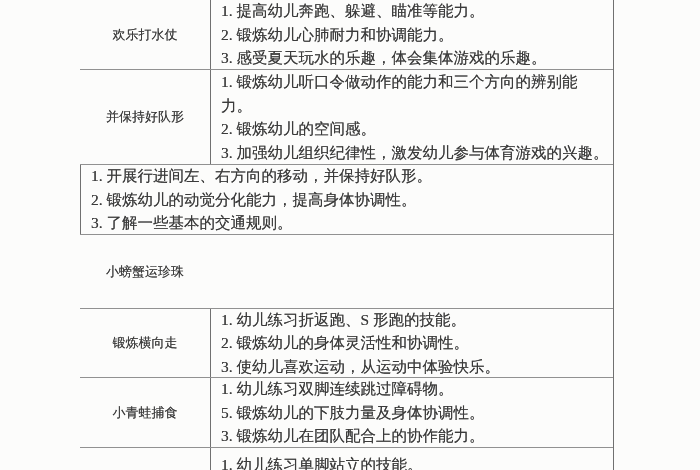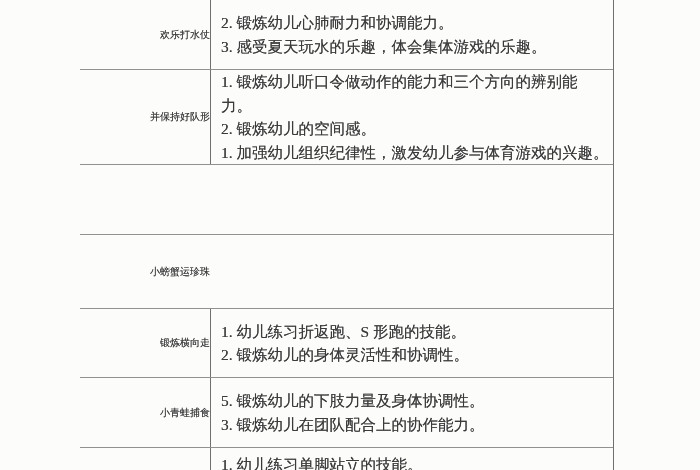--- a/index.html
+++ b/index.html
@@ -29,22 +29,22 @@
   .row:last-child { border-bottom:none; }
   .r1 { height:70px; }
   .r2 { height:95px; }
   .r3 { height:70px; }
   .r4 { height:74px; }
   .r5 { height:69px; }
   .r6 { height:70px; }
   .r7 { height:62px; }
   .cell-left {
     width:130px; flex:none;
-    display:flex; align-items:center; justify-content:flex-end;
-    font-size:10px;
+    display:flex; align-items:center; justify-content:center;
+    font-size:13px;
     text-shadow:0 0 .5px rgba(59,59,59,.75);
   }
   .cell-right {
     flex:1;
     border-left:1px solid #707070;
     display:flex; flex-direction:column; justify-content:center;
     padding-left:10px;
     overflow:hidden;
   }
   .cell-right.top-align { justify-content:flex-start; padding-top:5px; }
@@ -61,61 +61,69 @@
 <div class="page">
   <div class="left-border-stub"></div>
 
   <div class="doc-table">
 
     <div class="row r1">
       <div class="cell-left">
         <span>欢乐打水仗</span>
       </div>
       <div class="cell-right">
+        <div class="line">1. 提高幼儿奔跑、躲避、瞄准等能力。</div>
         <div class="line">2. 锻炼幼儿心肺耐力和协调能力。</div>
         <div class="line">3. 感受夏天玩水的乐趣，体会集体游戏的乐趣。</div>
       </div>
     </div>
 
     <div class="row r2">
       <div class="cell-left">
         <span>并保持好队形</span>
       </div>
       <div class="cell-right">
         <div class="line">1. 锻炼幼儿听口令做动作的能力和三个方向的辨别能</div>
         <div class="line">力。</div>
         <div class="line">2. 锻炼幼儿的空间感。</div>
-        <div class="line">1. 加强幼儿组织纪律性，激发幼儿参与体育游戏的兴趣。</div>
+        <div class="line">3. 加强幼儿组织纪律性，激发幼儿参与体育游戏的兴趣。</div>
       </div>
     </div>
 
     <div class="row r3">
+      <div class="cell-right">
+        <div class="line">1. 开展行进间左、右方向的移动，并保持好队形。</div>
+        <div class="line">2. 锻炼幼儿的动觉分化能力，提高身体协调性。</div>
+        <div class="line">3. 了解一些基本的交通规则。</div>
+      </div>
     </div>
 
     <div class="row r4">
       <div class="cell-left">
         <span>小螃蟹运珍珠</span>
       </div>
     </div>
 
     <div class="row r5">
       <div class="cell-left">
         <span>锻炼横向走</span>
       </div>
       <div class="cell-right">
         <div class="line">1. 幼儿练习折返跑、S 形跑的技能。</div>
         <div class="line">2. 锻炼幼儿的身体灵活性和协调性。</div>
+        <div class="line">3. 使幼儿喜欢运动，从运动中体验快乐。</div>
       </div>
     </div>
 
     <div class="row r6">
       <div class="cell-left">
         <span>小青蛙捕食</span>
       </div>
       <div class="cell-right">
+        <div class="line">1. 幼儿练习双脚连续跳过障碍物。</div>
         <div class="line">5. 锻炼幼儿的下肢力量及身体协调性。</div>
         <div class="line">3. 锻炼幼儿在团队配合上的协作能力。</div>
       </div>
     </div>
 
     <div class="row r7">
       <div class="cell-left">
         <span></span>
       </div>
       <div class="cell-right top-align">

